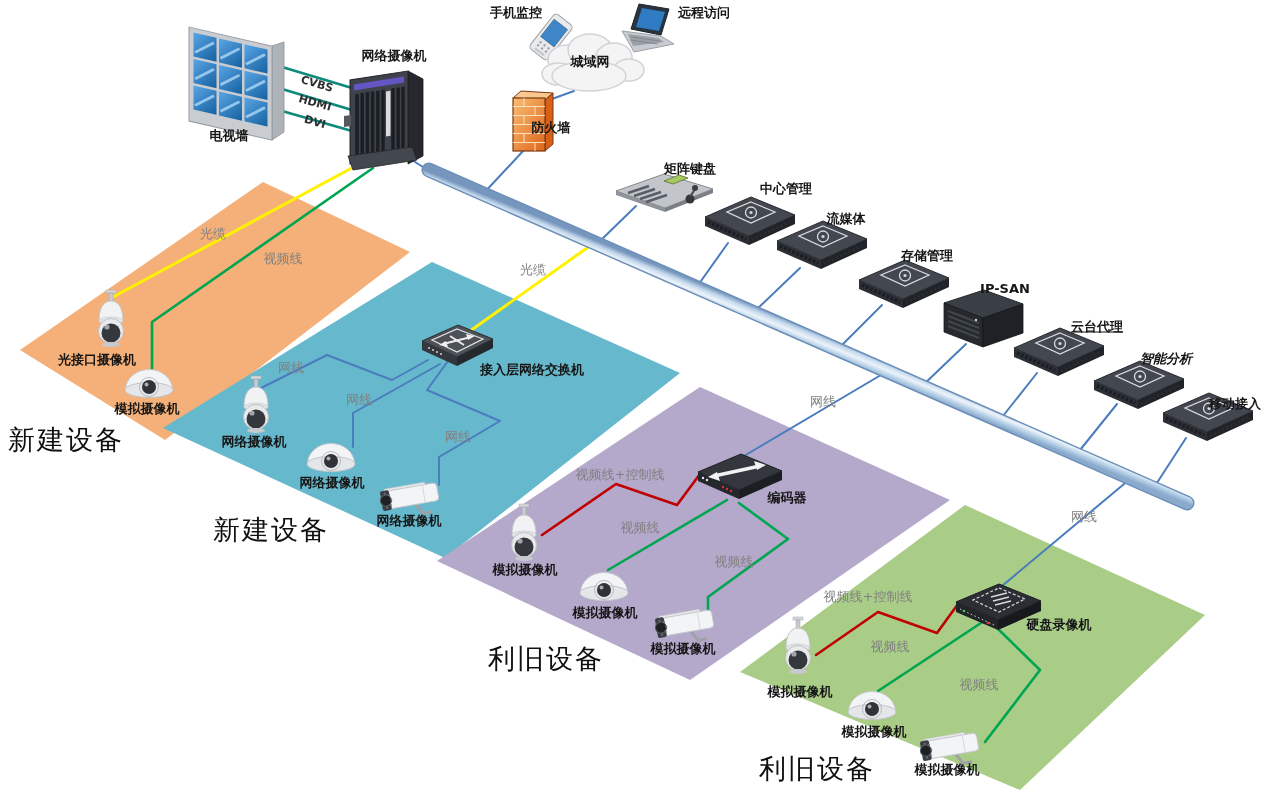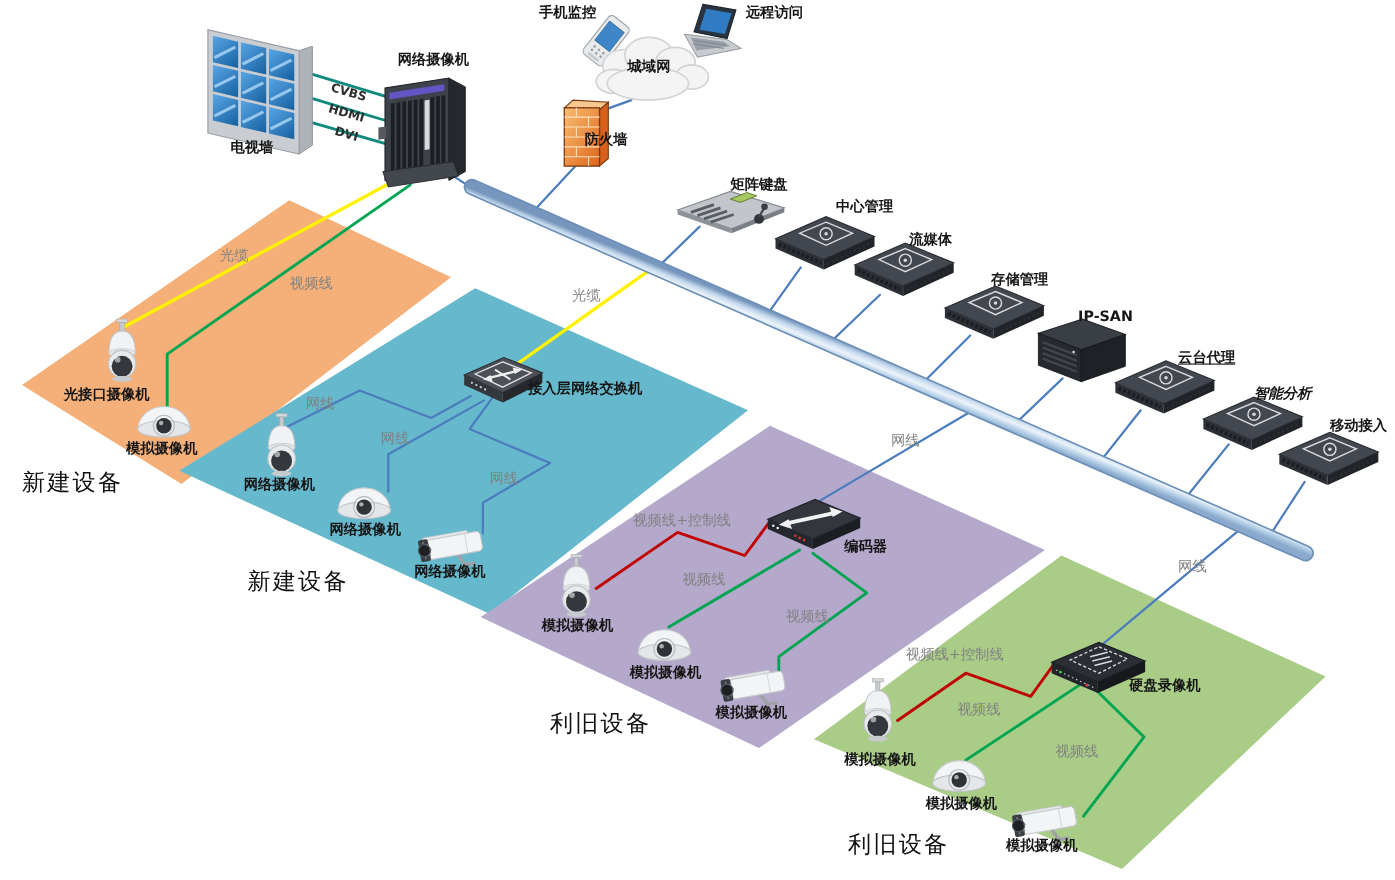--- a/index.html
+++ b/index.html
@@ -3,21 +3,21 @@
 <meta charset="utf-8">
 <style>
   html,body{margin:0;padding:0;background:#fff;}
   .stage{position:relative;width:1268px;height:800px;background:#fff;overflow:hidden;
          font-family:"DejaVu Sans","Liberation Sans",sans-serif;}
   .stage svg{position:absolute;left:0;top:0;}
   #labels{position:absolute;left:0;top:0;width:100%;height:100%;pointer-events:none;}
   .lbl{position:absolute;transform:translate(-50%,-50%);white-space:nowrap;line-height:1;}
   .lbl.device{font-size:13px;font-weight:bold;color:#161616;}
   .lbl.line{font-size:13px;color:#818181;}
-  .lbl.region{font-size:21px;color:#101010;letter-spacing:2px;font-family:"DejaVu Serif","Liberation Serif",serif;}
+  .lbl.region{font-size:27px;color:#101010;letter-spacing:2px;font-family:"DejaVu Serif","Liberation Serif",serif;}
   .lbl.port{font-size:11px;font-weight:bold;color:#2e2e2e;transform:translate(-50%,-50%) rotate(16deg);}
   
   .rg-orange{fill:var(--region_orange);}
   .rg-teal{fill:var(--region_teal);}
   .rg-purple{fill:var(--region_purple);}
   .rg-green{fill:var(--region_green);}
   .ln{fill:none;stroke-linecap:round;stroke-linejoin:round;}
   .ln-av{stroke:var(--line_av);stroke-width:2.6;}
   .ln-net{stroke:var(--line_network);stroke-width:2;}
   .ln-video{stroke:var(--line_video);stroke-width:2.6;}
@@ -312,22 +312,22 @@
       <span class="lbl device" style="left: 704px; top: 12px;">远程访问</span>
       <span class="lbl device" style="left: 590px; top: 61px;">城域网</span>
       <span class="lbl device" style="left: 551px; top: 127px;">防火墙</span>
       <span class="lbl device" style="left: 690px; top: 168px;">矩阵键盘</span>
       <span class="lbl device" style="left: 786px; top: 188px;">中心管理</span>
       <span class="lbl device" style="left: 846px; top: 218px;">流媒体</span>
       <span class="lbl device" style="left: 927px; top: 255px;">存储管理</span>
       <span class="lbl device" style="left: 1005px; top: 288px;">IP-SAN</span>
       <span class="lbl device" style="left: 1097px; top: 326px; text-decoration: underline;">云台代理</span>
       <span class="lbl device" style="left: 1166px; top: 358px; font-style: italic;">智能分析</span>
-      <span class="lbl device" style="left: 1235px; top: 387px;">移动接入</span>
-      <span class="lbl device" style="left: 532px; top: 354px;">接入层网络交换机</span>
+      <span class="lbl device" style="left: 1235px; top: 403px;">移动接入</span>
+      <span class="lbl device" style="left: 532px; top: 369px;">接入层网络交换机</span>
       <span class="lbl device" style="left: 787px; top: 497px;">编码器</span>
       <span class="lbl device" style="left: 1059px; top: 624px;">硬盘录像机</span>
       <span class="lbl device" style="left: 97px; top: 359px;">光接口摄像机</span>
       <span class="lbl device" style="left: 147px; top: 408px;">模拟摄像机</span>
       <span class="lbl device" style="left: 254px; top: 441px;">网络摄像机</span>
       <span class="lbl device" style="left: 332px; top: 482px;">网络摄像机</span>
       <span class="lbl device" style="left: 409px; top: 520px;">网络摄像机</span>
       <span class="lbl device" style="left: 525px; top: 569px;">模拟摄像机</span>
       <span class="lbl device" style="left: 605px; top: 612px;">模拟摄像机</span>
       <span class="lbl device" style="left: 683px; top: 648px;">模拟摄像机</span>

